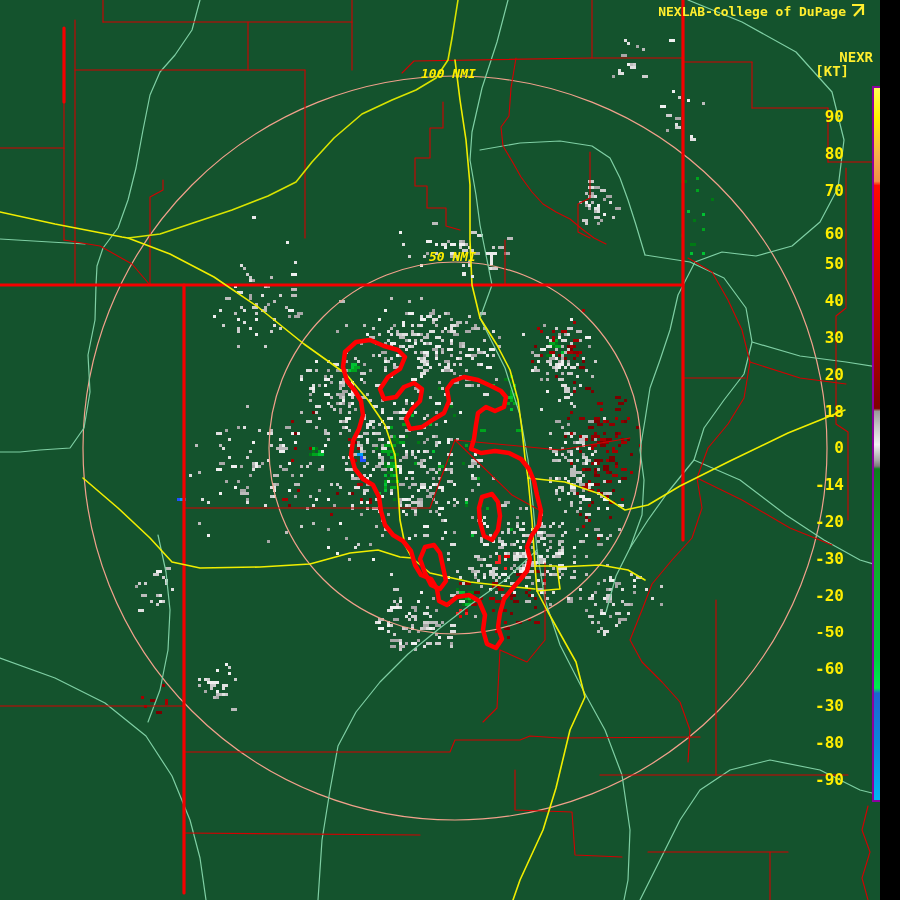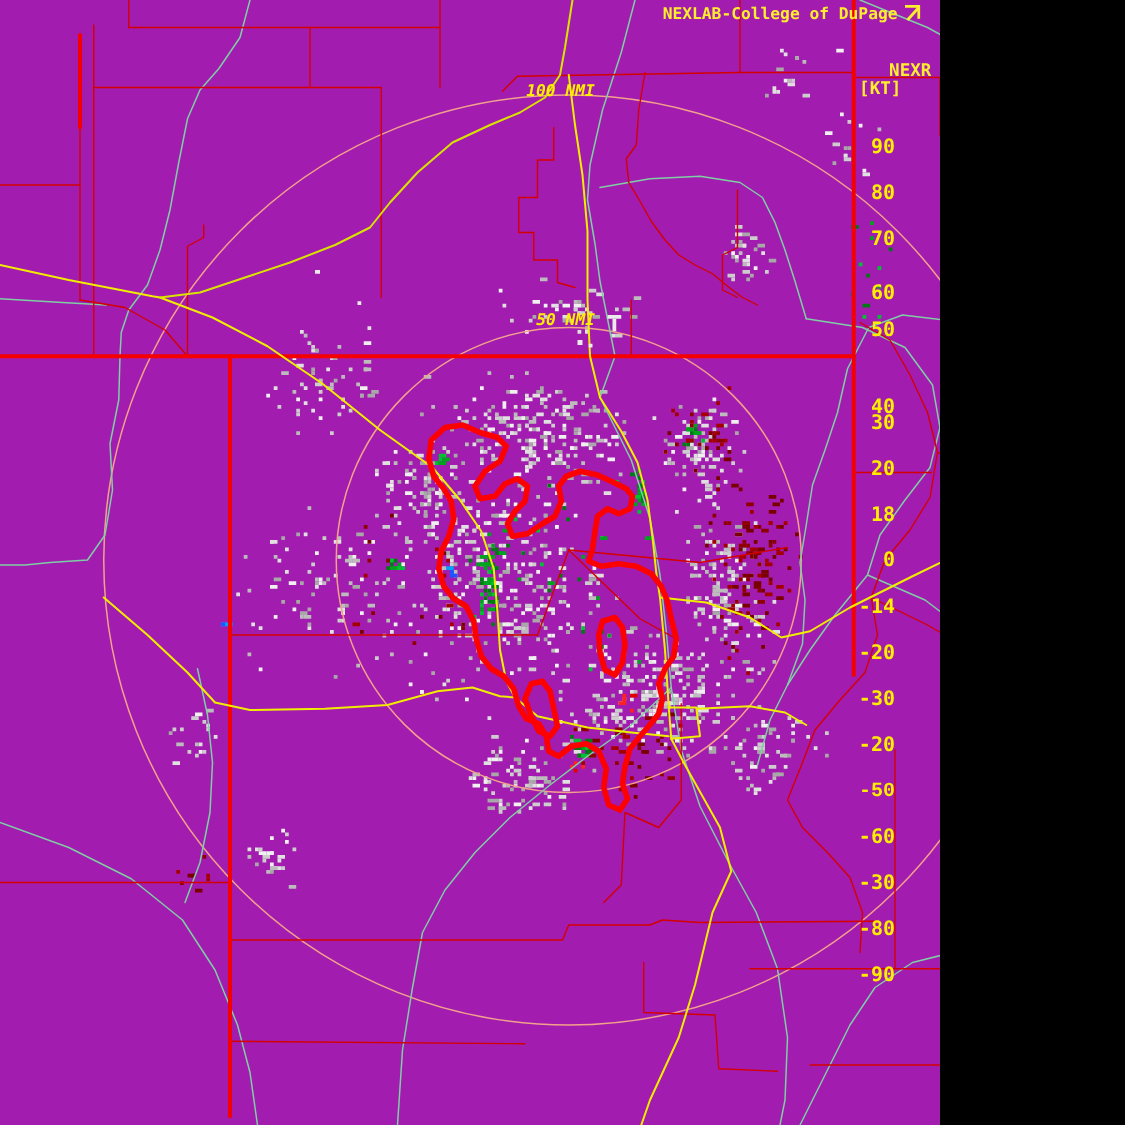--- a/index.html
+++ b/index.html
@@ -1,16 +1,16 @@
 <!DOCTYPE html>
 <html><head>
 <meta charset="utf-8">
 <style>
   html,body{margin:0;padding:0;background:#000;}
-  #screen{position:relative;width:752px;height:900px;background:#a21caf;overflow:hidden;
+  #screen{position:relative;width:880px;height:900px;background:#14532d;overflow:hidden;
           font-family:"DejaVu Sans Mono","Liberation Mono",monospace;}
   #map-svg{position:absolute;left:0;top:0;}
   #cod-title{position:absolute;top:4px;right:34px;font-size:13px;font-weight:bold;letter-spacing:0px;color:#ffee2e;white-space:nowrap;}
   #cod-logo{position:absolute;top:3px;right:14px;width:16px;height:15px;}
   #nexr-label{position:absolute;top:49px;right:7px;font-size:14px;font-weight:bold;color:#ffee2e;}
   #kt-label{position:absolute;top:63px;right:31px;font-size:14px;font-weight:bold;color:#ffee2e;}
   #colorbar{position:absolute;box-sizing:border-box;}
   .cb-tick{position:absolute;right:36px;width:52px;text-align:right;font-size:16px;font-weight:bold;color:#ffee00;line-height:1;}
   .ring-label{position:absolute;font-size:13px;font-weight:bold;font-style:italic;color:#ffee00;white-space:nowrap;}
   #status-bar{position:absolute;left:0;right:0;bottom:2px;text-align:center;font-size:15px;letter-spacing:3px;white-space:nowrap;}
@@ -1992,21 +1992,21 @@
   <div id="nexr-label">NEXR</div>
   <div id="kt-label">[KT]</div>
 
   <div id="colorbar" style="left: 872px; top: 86px; width: 24px; height: 716px; border: 2px solid rgb(140, 0, 160); background: linear-gradient(rgb(255, 255, 85) 0%, rgb(255, 242, 0) 4.3%, rgb(246, 174, 78) 9.5%, rgb(240, 143, 70) 13.1%, rgb(255, 10, 0) 13.7%, rgb(239, 0, 0) 20%, rgb(180, 0, 0) 35%, rgb(126, 0, 0) 45%, rgb(154, 154, 154) 45.4%, rgb(198, 198, 198) 47.5%, rgb(242, 242, 242) 50.1%, rgb(166, 166, 166) 52.3%, rgb(126, 126, 126) 53.1%, rgb(14, 124, 30) 53.5%, rgb(18, 166, 42) 65%, rgb(0, 204, 64) 80%, rgb(0, 236, 80) 84.3%, rgb(30, 98, 210) 85%, rgb(10, 134, 220) 92%, rgb(0, 182, 246) 100%);"></div>
   <div id="colorbar-scale">
       <span class="cb-tick" style="color: rgb(255, 238, 0); top: 108.93px;">90</span>
       <span class="cb-tick" style="color: rgb(255, 238, 0); top: 145.76px;">80</span>
       <span class="cb-tick" style="color: rgb(255, 238, 0); top: 182.59px;">70</span>
       <span class="cb-tick" style="color: rgb(255, 238, 0); top: 226px;">60</span>
       <span class="cb-tick" style="color: rgb(255, 238, 0); top: 256.25px;">50</span>
-      <span class="cb-tick" style="color: rgb(255, 238, 0); top: 293.08px; margin-top: 24px;">40</span>
+      <span class="cb-tick" style="color: rgb(255, 238, 0); top: 293.08px;">40</span>
       <span class="cb-tick" style="color: rgb(255, 238, 0); top: 329.91px;">30</span>
       <span class="cb-tick" style="color: rgb(255, 238, 0); top: 366.74px;">20</span>
       <span class="cb-tick" style="color: rgb(255, 238, 0); top: 403.57px;">18</span>
       <span class="cb-tick" style="color: rgb(255, 238, 0); top: 440.4px;">0</span>
       <span class="cb-tick" style="color: rgb(255, 238, 0); top: 477.23px;">-14</span>
       <span class="cb-tick" style="color: rgb(255, 238, 0); top: 514.06px;">-20</span>
       <span class="cb-tick" style="color: rgb(255, 238, 0); top: 550.89px;">-30</span>
       <span class="cb-tick" style="color: rgb(255, 238, 0); top: 587.72px;">-20</span>
       <span class="cb-tick" style="color: rgb(255, 238, 0); top: 624.55px; font-family: Liberation Mono, monospace;">-50</span>
       <span class="cb-tick" style="color: rgb(255, 238, 0); top: 661.38px;">-60</span>

